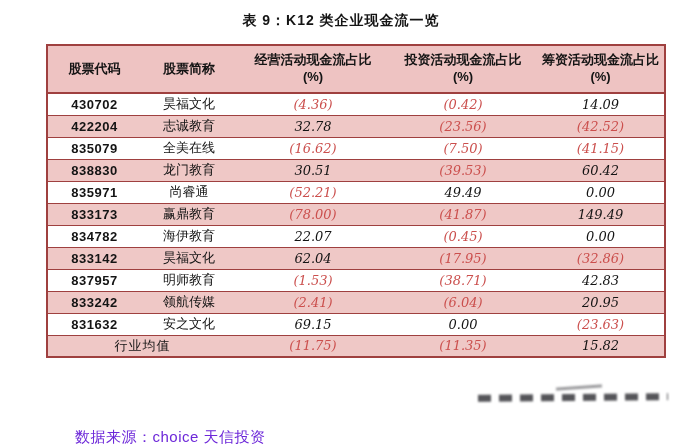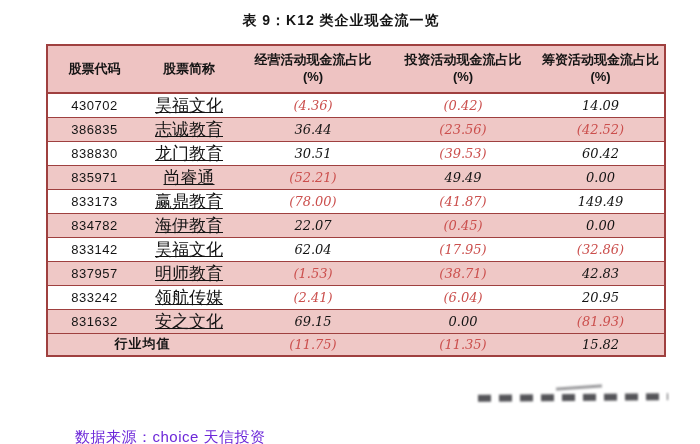--- a/index.html
+++ b/index.html
@@ -57,26 +57,26 @@
     height:22px;
     font-size:13px;
     text-align:center;
     vertical-align:middle;
     color:var(--ink);
     border-bottom:1px solid var(--border);
     overflow:hidden;
     white-space:nowrap;
   }
   tbody tr:nth-child(even) td{background:var(--stripe-bg);}
-  tbody td.code{font-weight:normal;letter-spacing:.5px;}
-  tbody td.name{font-size:17px;text-decoration:underline;}
+  tbody td.code{font-weight:bold;letter-spacing:.5px;}
+  tbody td.name{font-size:13px;}
   td.val{font-family:"DejaVu Serif", serif;font-style:italic;}
   td.val.neg{color:var(--neg);}
   tfoot td{background:var(--stripe-bg);border-bottom:none;}
-  tfoot td.sum-label{font-weight:bold;font-size:13px;letter-spacing:1px;}
+  tfoot td.sum-label{font-weight:normal;font-size:13px;letter-spacing:1px;}
   .source{
     position:absolute;
     left:75px;top:428px;
     font-size:15px;
     color:#6d28d9;
     letter-spacing:.5px;
   }
   
   .blob{
     position:absolute;
@@ -133,25 +133,32 @@
     </thead>
     <tbody id="rows-body">
         <tr>
       <td class="code">430702</td>
       <td class="name">昊福文化</td>
       <td class="val neg">(4.36)</td>
       <td class="val neg">(0.42)</td>
       <td class="val">14.09</td>
     </tr>
         <tr>
-      <td class="code">386835</td>
+      <td class="code">422204</td>
       <td class="name">志诚教育</td>
-      <td class="val">36.44</td>
+      <td class="val">32.78</td>
       <td class="val neg">(23.56)</td>
       <td class="val neg">(42.52)</td>
+    </tr>
+        <tr>
+      <td class="code">835079</td>
+      <td class="name">全美在线</td>
+      <td class="val neg">(16.62)</td>
+      <td class="val neg">(7.50)</td>
+      <td class="val neg">(41.15)</td>
     </tr>
         <tr>
       <td class="code">838830</td>
       <td class="name">龙门教育</td>
       <td class="val">30.51</td>
       <td class="val neg">(39.53)</td>
       <td class="val">60.42</td>
     </tr>
         <tr>
       <td class="code">835971</td>
@@ -193,21 +200,21 @@
       <td class="name">领航传媒</td>
       <td class="val neg">(2.41)</td>
       <td class="val neg">(6.04)</td>
       <td class="val">20.95</td>
     </tr>
         <tr>
       <td class="code">831632</td>
       <td class="name">安之文化</td>
       <td class="val">69.15</td>
       <td class="val">0.00</td>
-      <td class="val neg">(81.93)</td>
+      <td class="val neg">(23.63)</td>
     </tr>
       </tbody>
     <tfoot>
       <tr>
         <td class="sum-label" colspan="2">行业均值</td>
         <td class="val neg">(11.75)</td>
         <td class="val neg">(11.35)</td>
         <td class="val">15.82</td>
       </tr>
     </tfoot>

